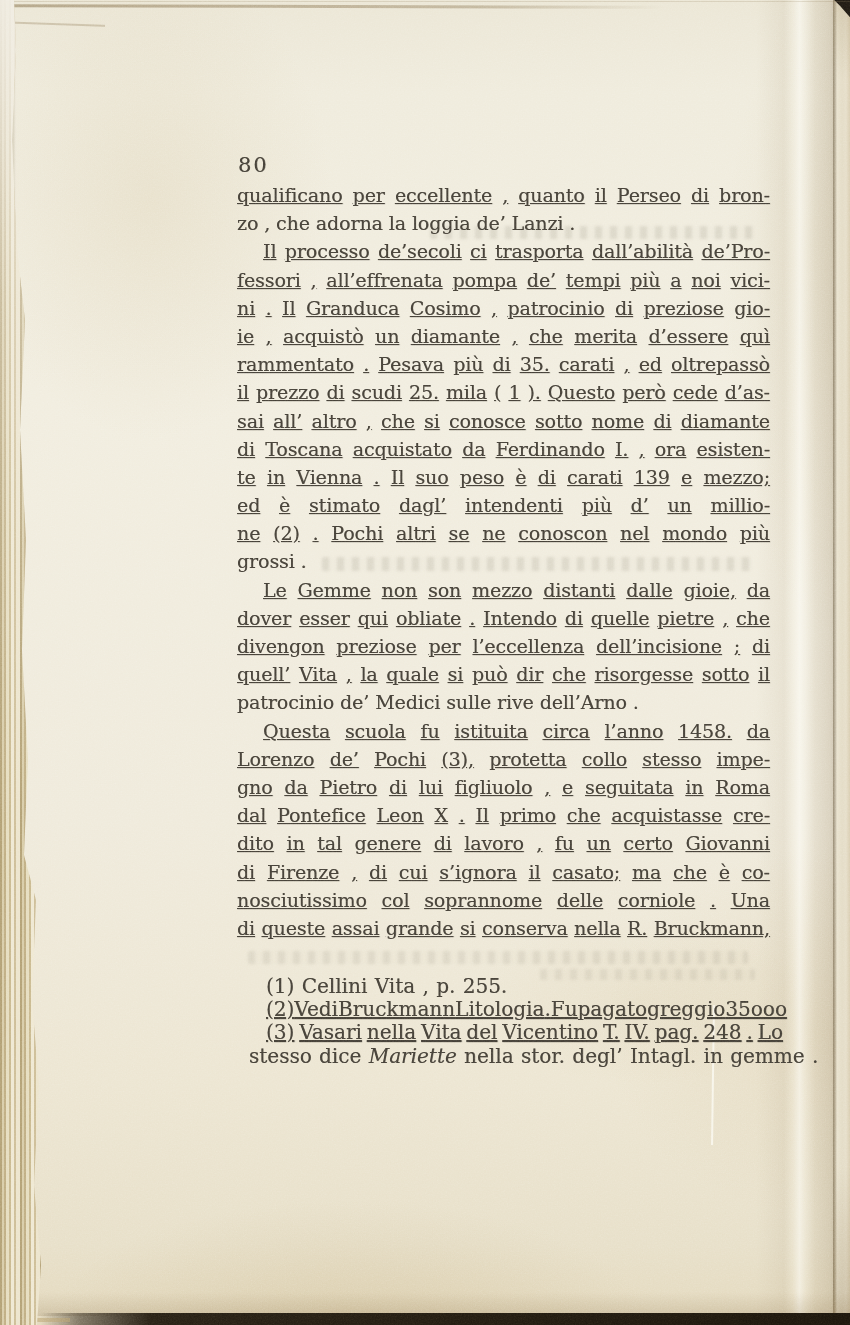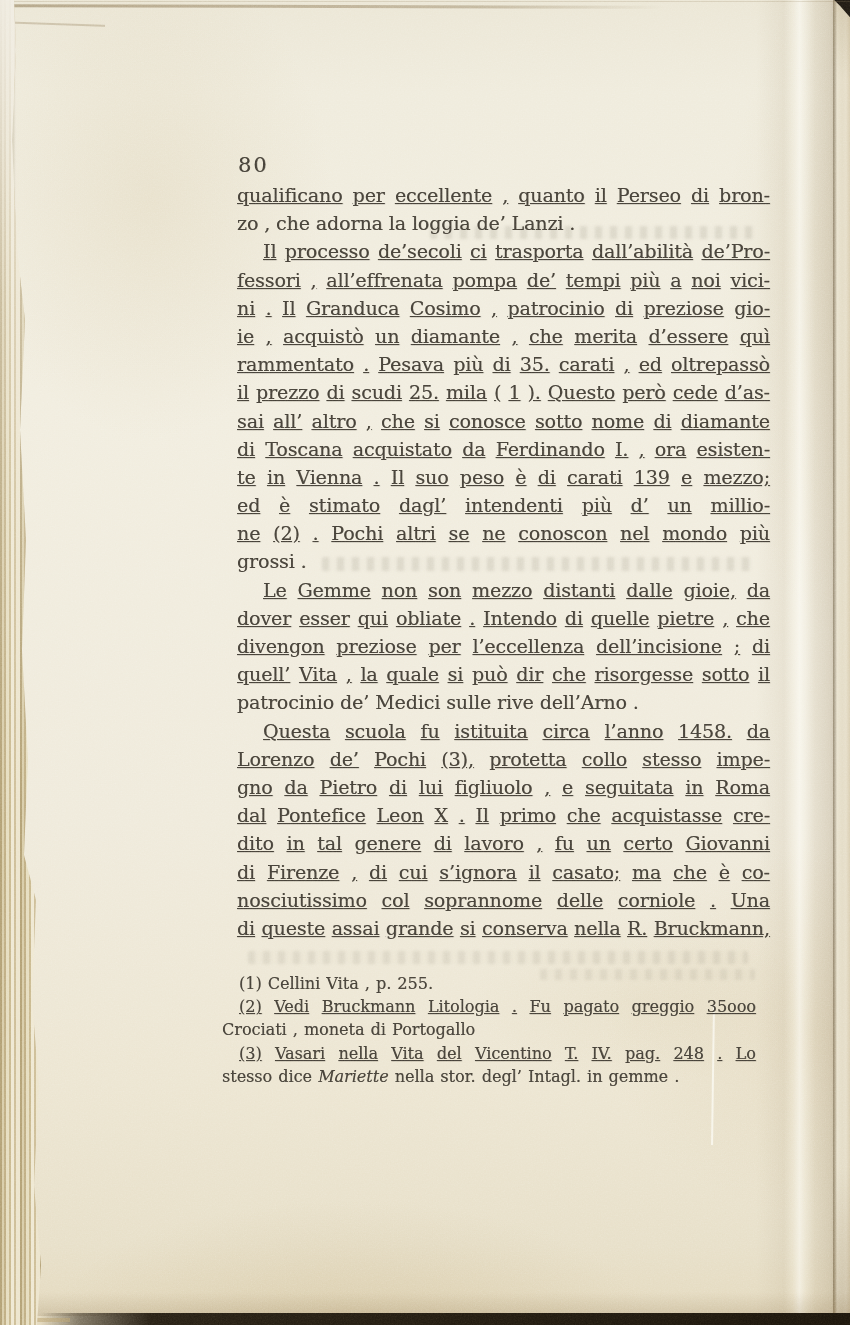--- a/index.html
+++ b/index.html
@@ -88,22 +88,22 @@
   .ink { color:#433e35; text-shadow: 0.3px 0.3px 0.5px rgba(62,56,45,0.55); }
   .page-number {
     left:238px; top:153px; font-size:21px; letter-spacing:2px;
   }
   .main-text {
     left:237px; top:184px; width:533px;
     font-size:19px; letter-spacing:-0.1px;
   }
   .main-text .line { height:28.2px; white-space:pre; }
   .footnotes {
-    left:222px; top:974px; width:534px;
-    font-size:16px; letter-spacing:0; word-spacing:1px;
+    left:249px; top:974px; width:534px;
+    font-size:20px; letter-spacing:0; word-spacing:1px;
   }
   .footnotes .line { height:23.2px; white-space:pre; }
   .line.just { display:flex; justify-content:space-between; white-space:normal;text-decoration:underline; }
   .line.ind { padding-left:26px; }
   .footnotes .line.ind { padding-left:17px; }
   .it { font-style:italic; }
 
   .grain { left:0; top:0; mix-blend-mode:soft-light; opacity:0.55; }
 </style>
 </head>
@@ -429,21 +429,20 @@
         <span>(2)</span>
         <span>Vedi</span>
         <span>Bruckmann</span>
         <span>Litologia</span>
         <span>.</span>
         <span>Fu</span>
         <span>pagato</span>
         <span>greggio</span>
         <span>35ooo</span>
       </div>
-      <div class="line">Crociati , moneta di Portogallo</div>
       <div class="line just ind">
         <span>(3)</span>
         <span>Vasari</span>
         <span>nella</span>
         <span>Vita</span>
         <span>del</span>
         <span>Vicentino</span>
         <span>T.</span>
         <span>IV.</span>
         <span>pag.</span>

